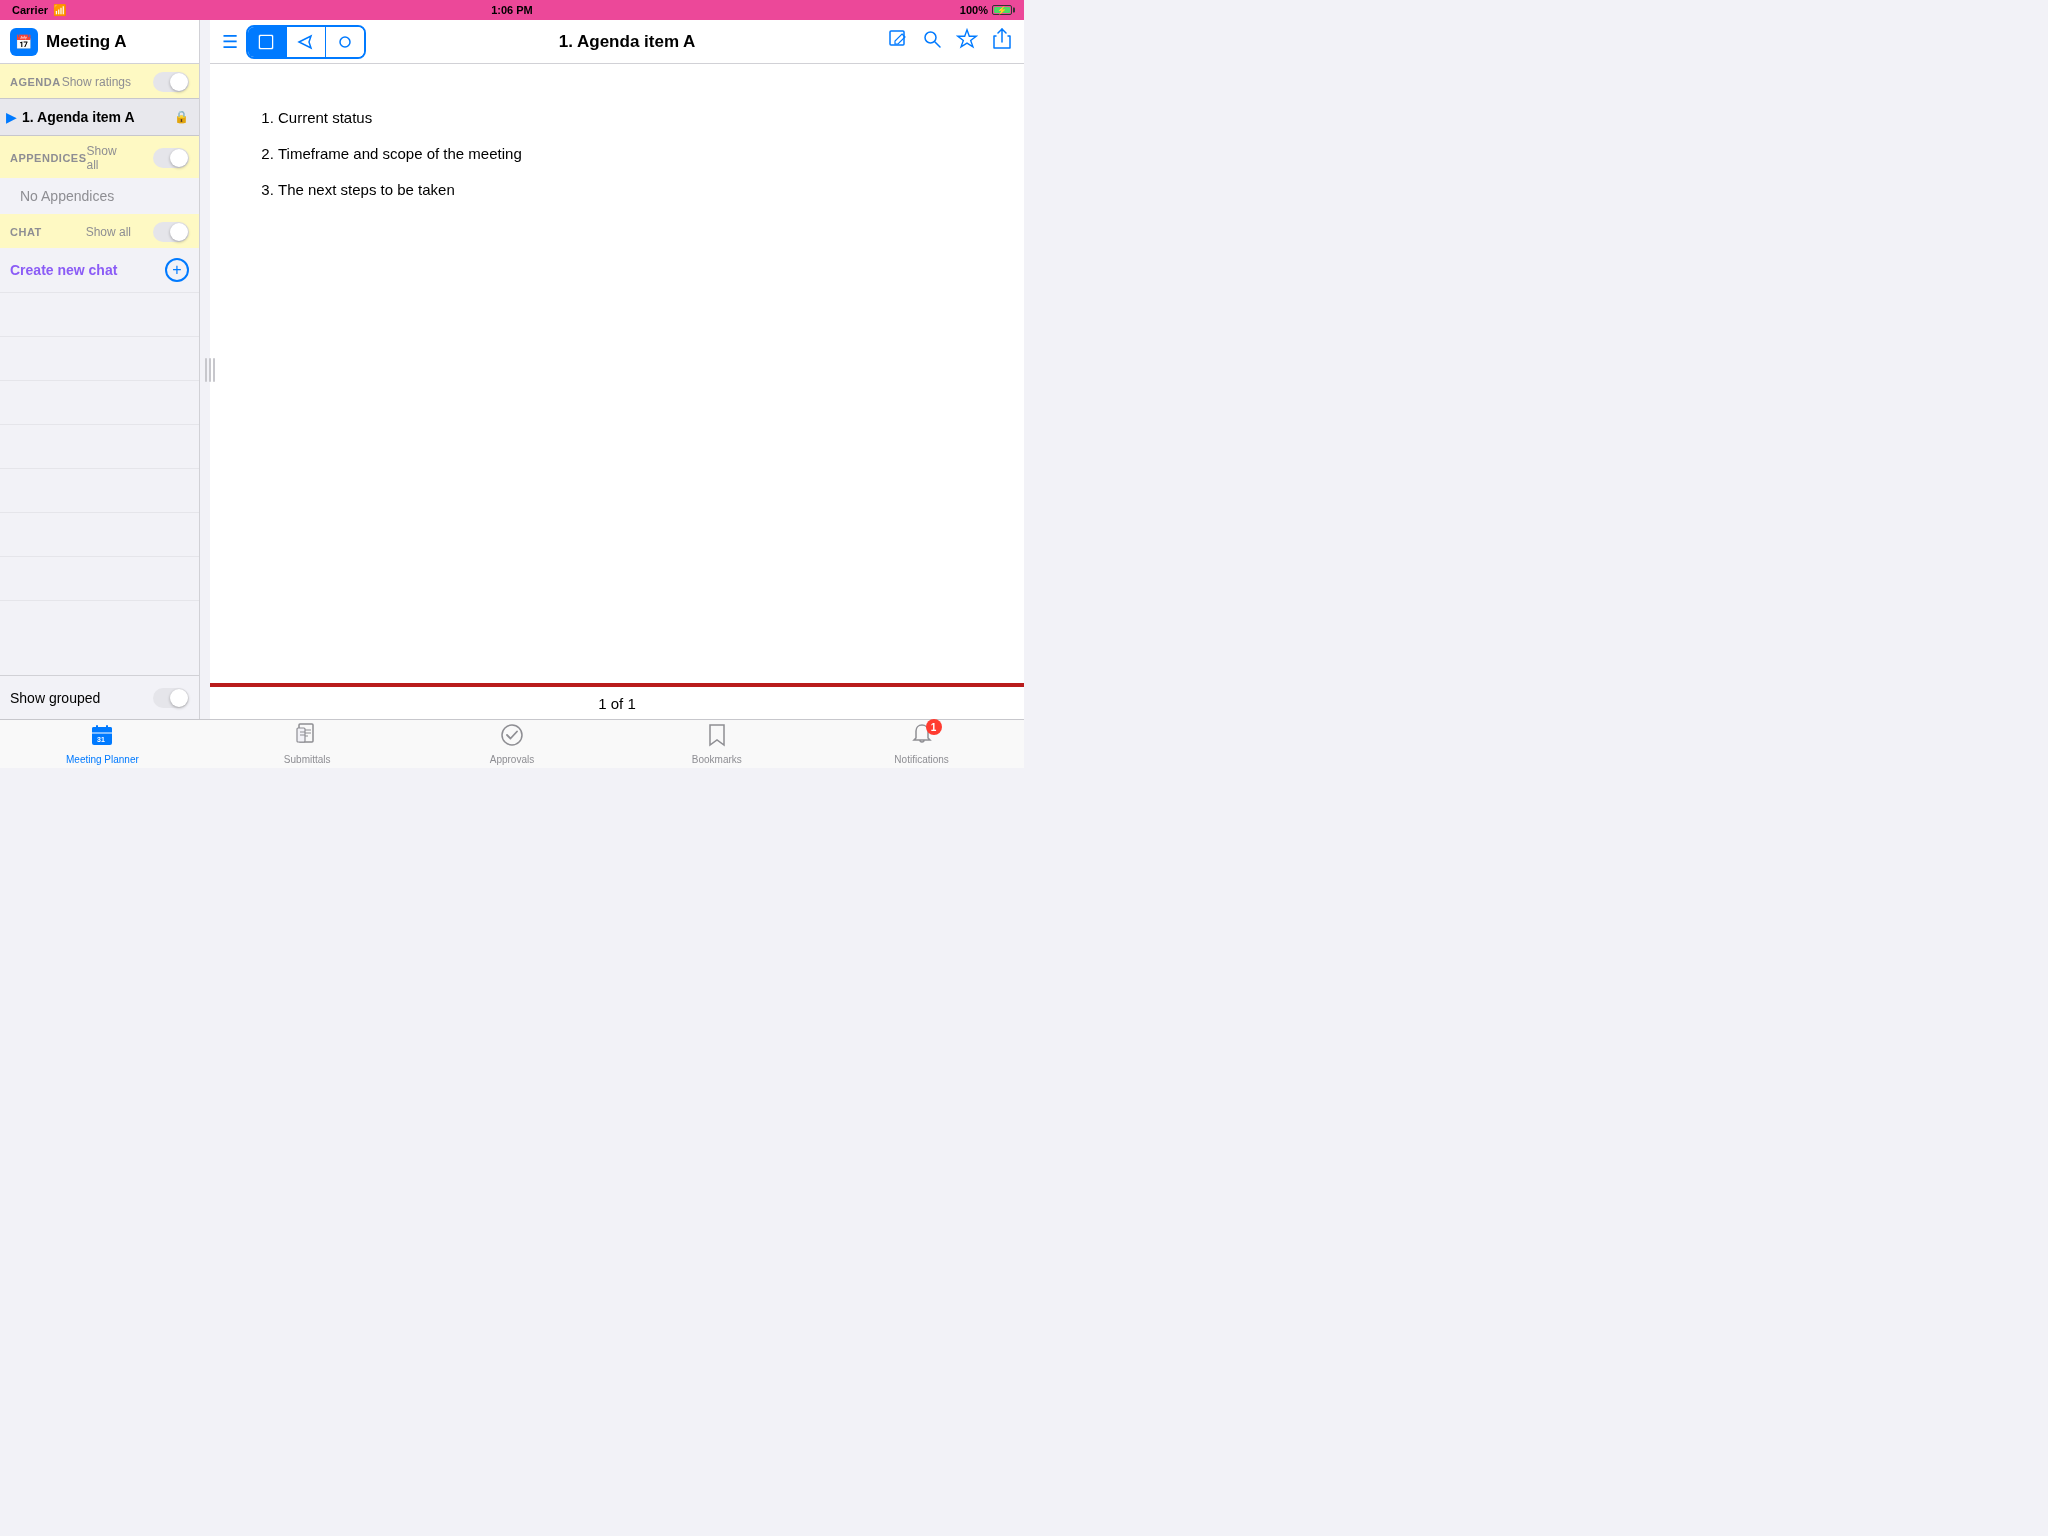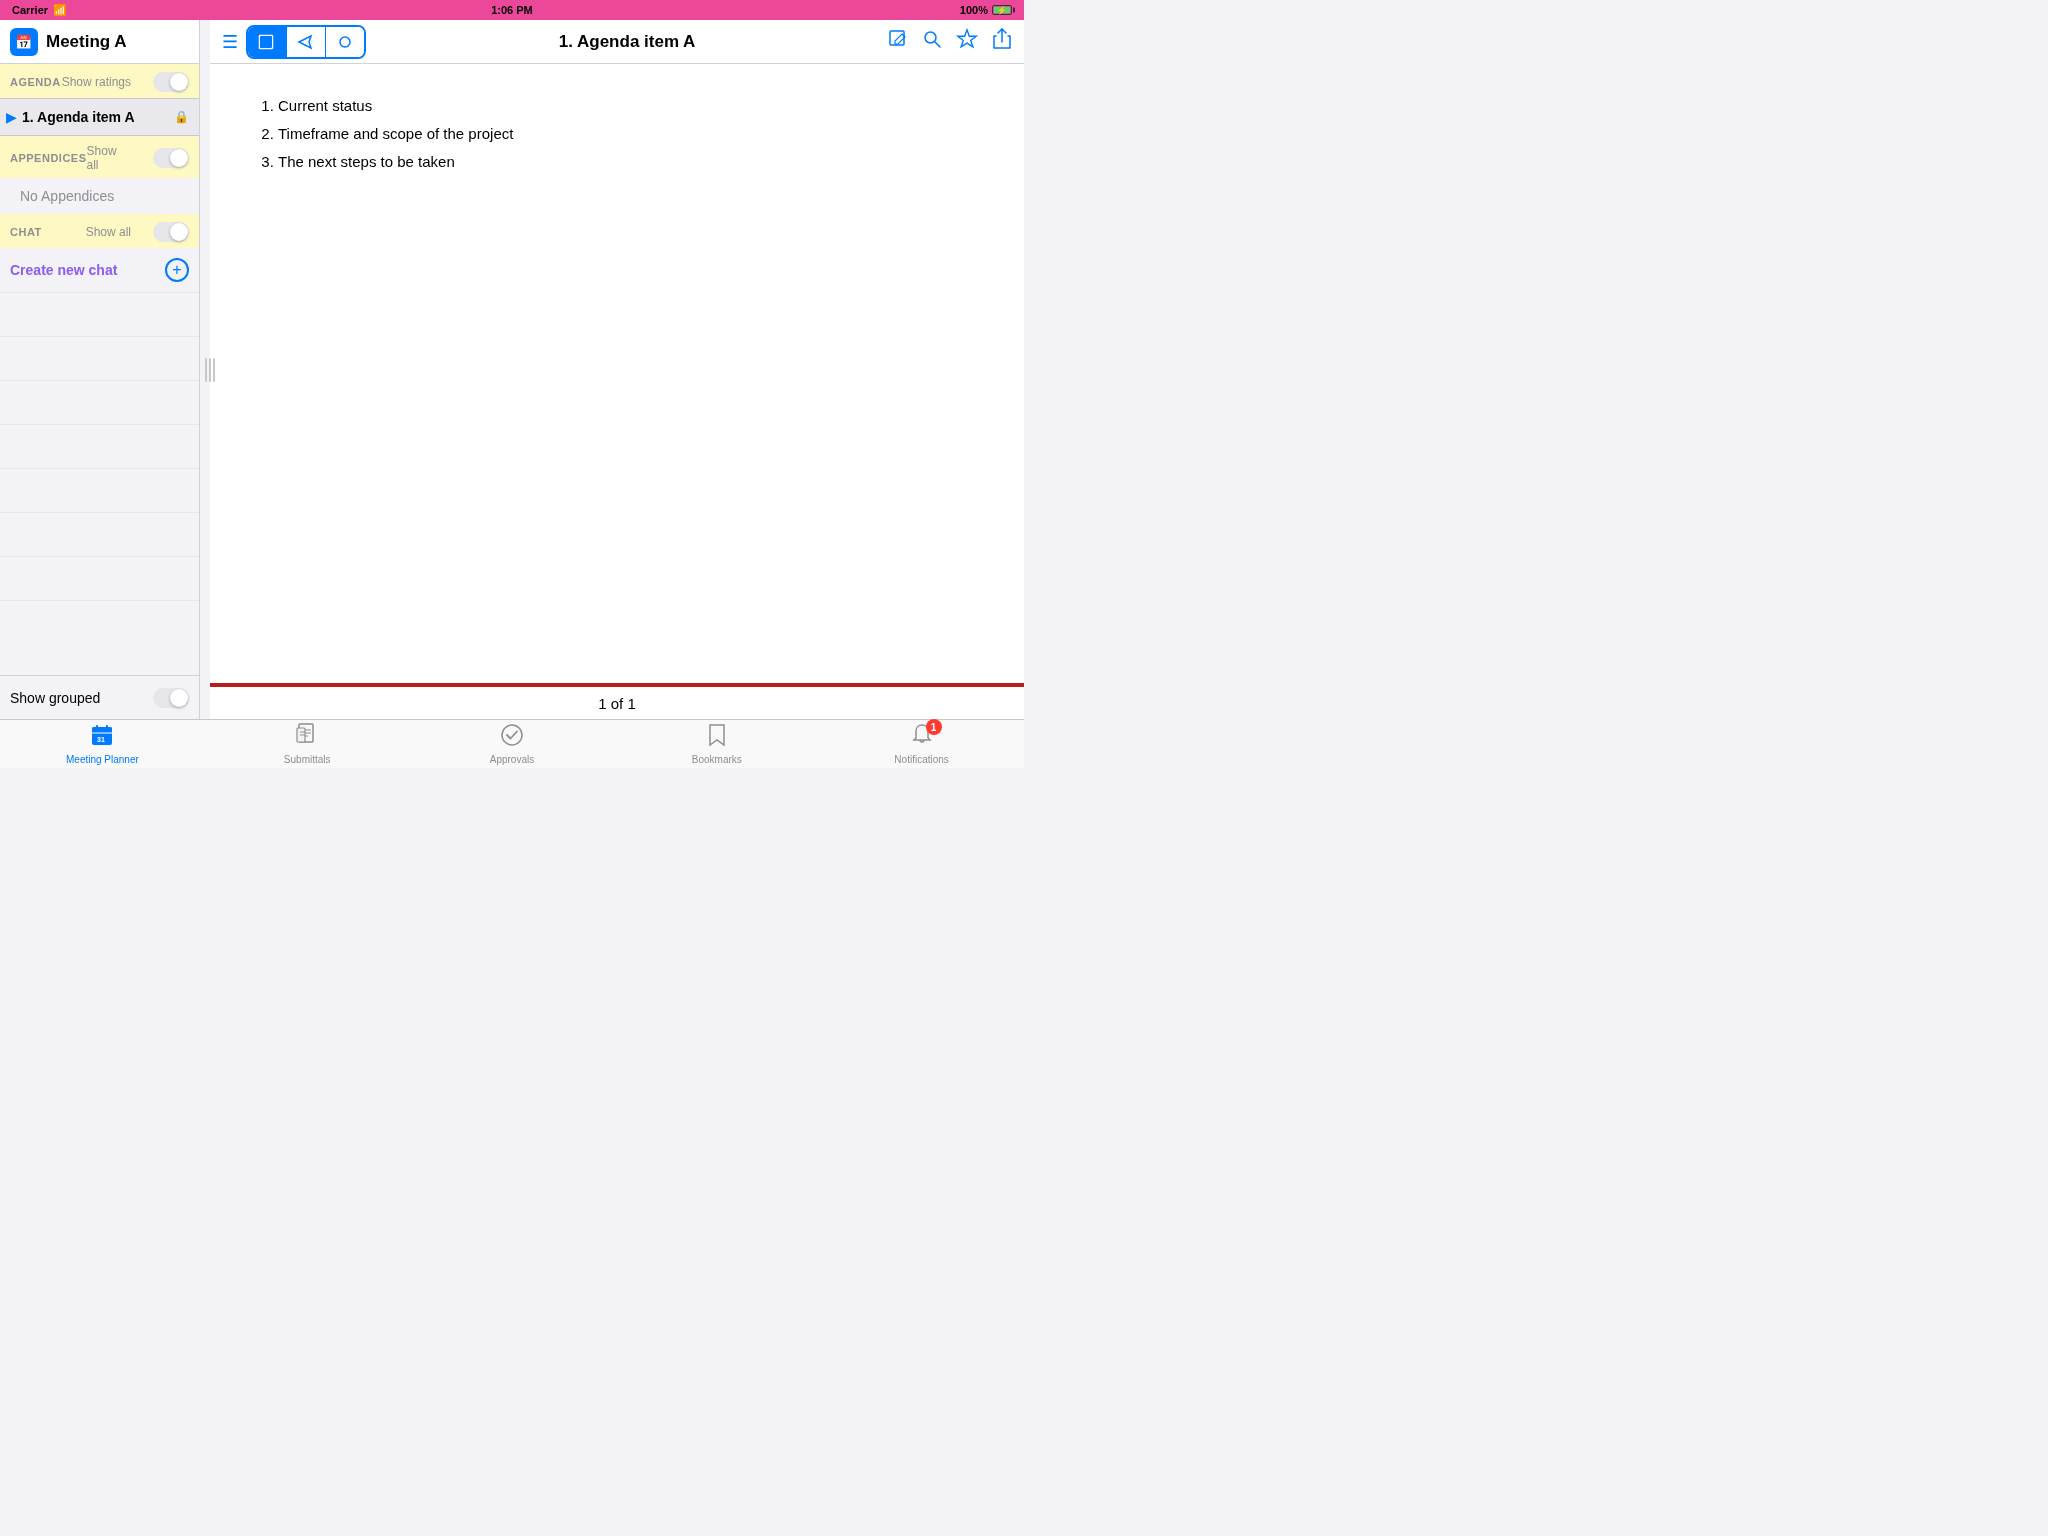--- a/index.html
+++ b/index.html
@@ -301,20 +301,21 @@
       color: #000;
       line-height: 1.6;
     }
     .doc-intro { margin-bottom: 12px; }
     .doc-list {
       list-style: decimal;
       padding-left: 28px;
     }
     .doc-list li {
       margin-bottom: 4px;
+      margin-top: 12px;
     }
 
     
     .page-counter {
       height: 36px;
       display: flex;
       align-items: center;
       justify-content: center;
       font-size: 15px;
       color: #000;
@@ -509,21 +510,21 @@
             <path d="M4 8 L2 8 L2 20 L18 20 L18 8 L16 8" stroke="#007aff" stroke-width="1.5" stroke-linecap="round" stroke-linejoin="round" fill="none"></path>
           </svg>
         </span>
       </div>
     </div>
 
     <div class="doc-body">
       <div class="doc-content">
         <ol class="doc-list">
           <li>Current status</li>
-          <li>Timeframe and scope of the project</li>
+          <li>Timeframe and scope of the meeting</li>
           <li>The next steps to be taken</li>
         </ol>
       </div>
     </div>
 
     <div class="page-counter">
       <span>1 of 1</span>
     </div>
   </div>
 

